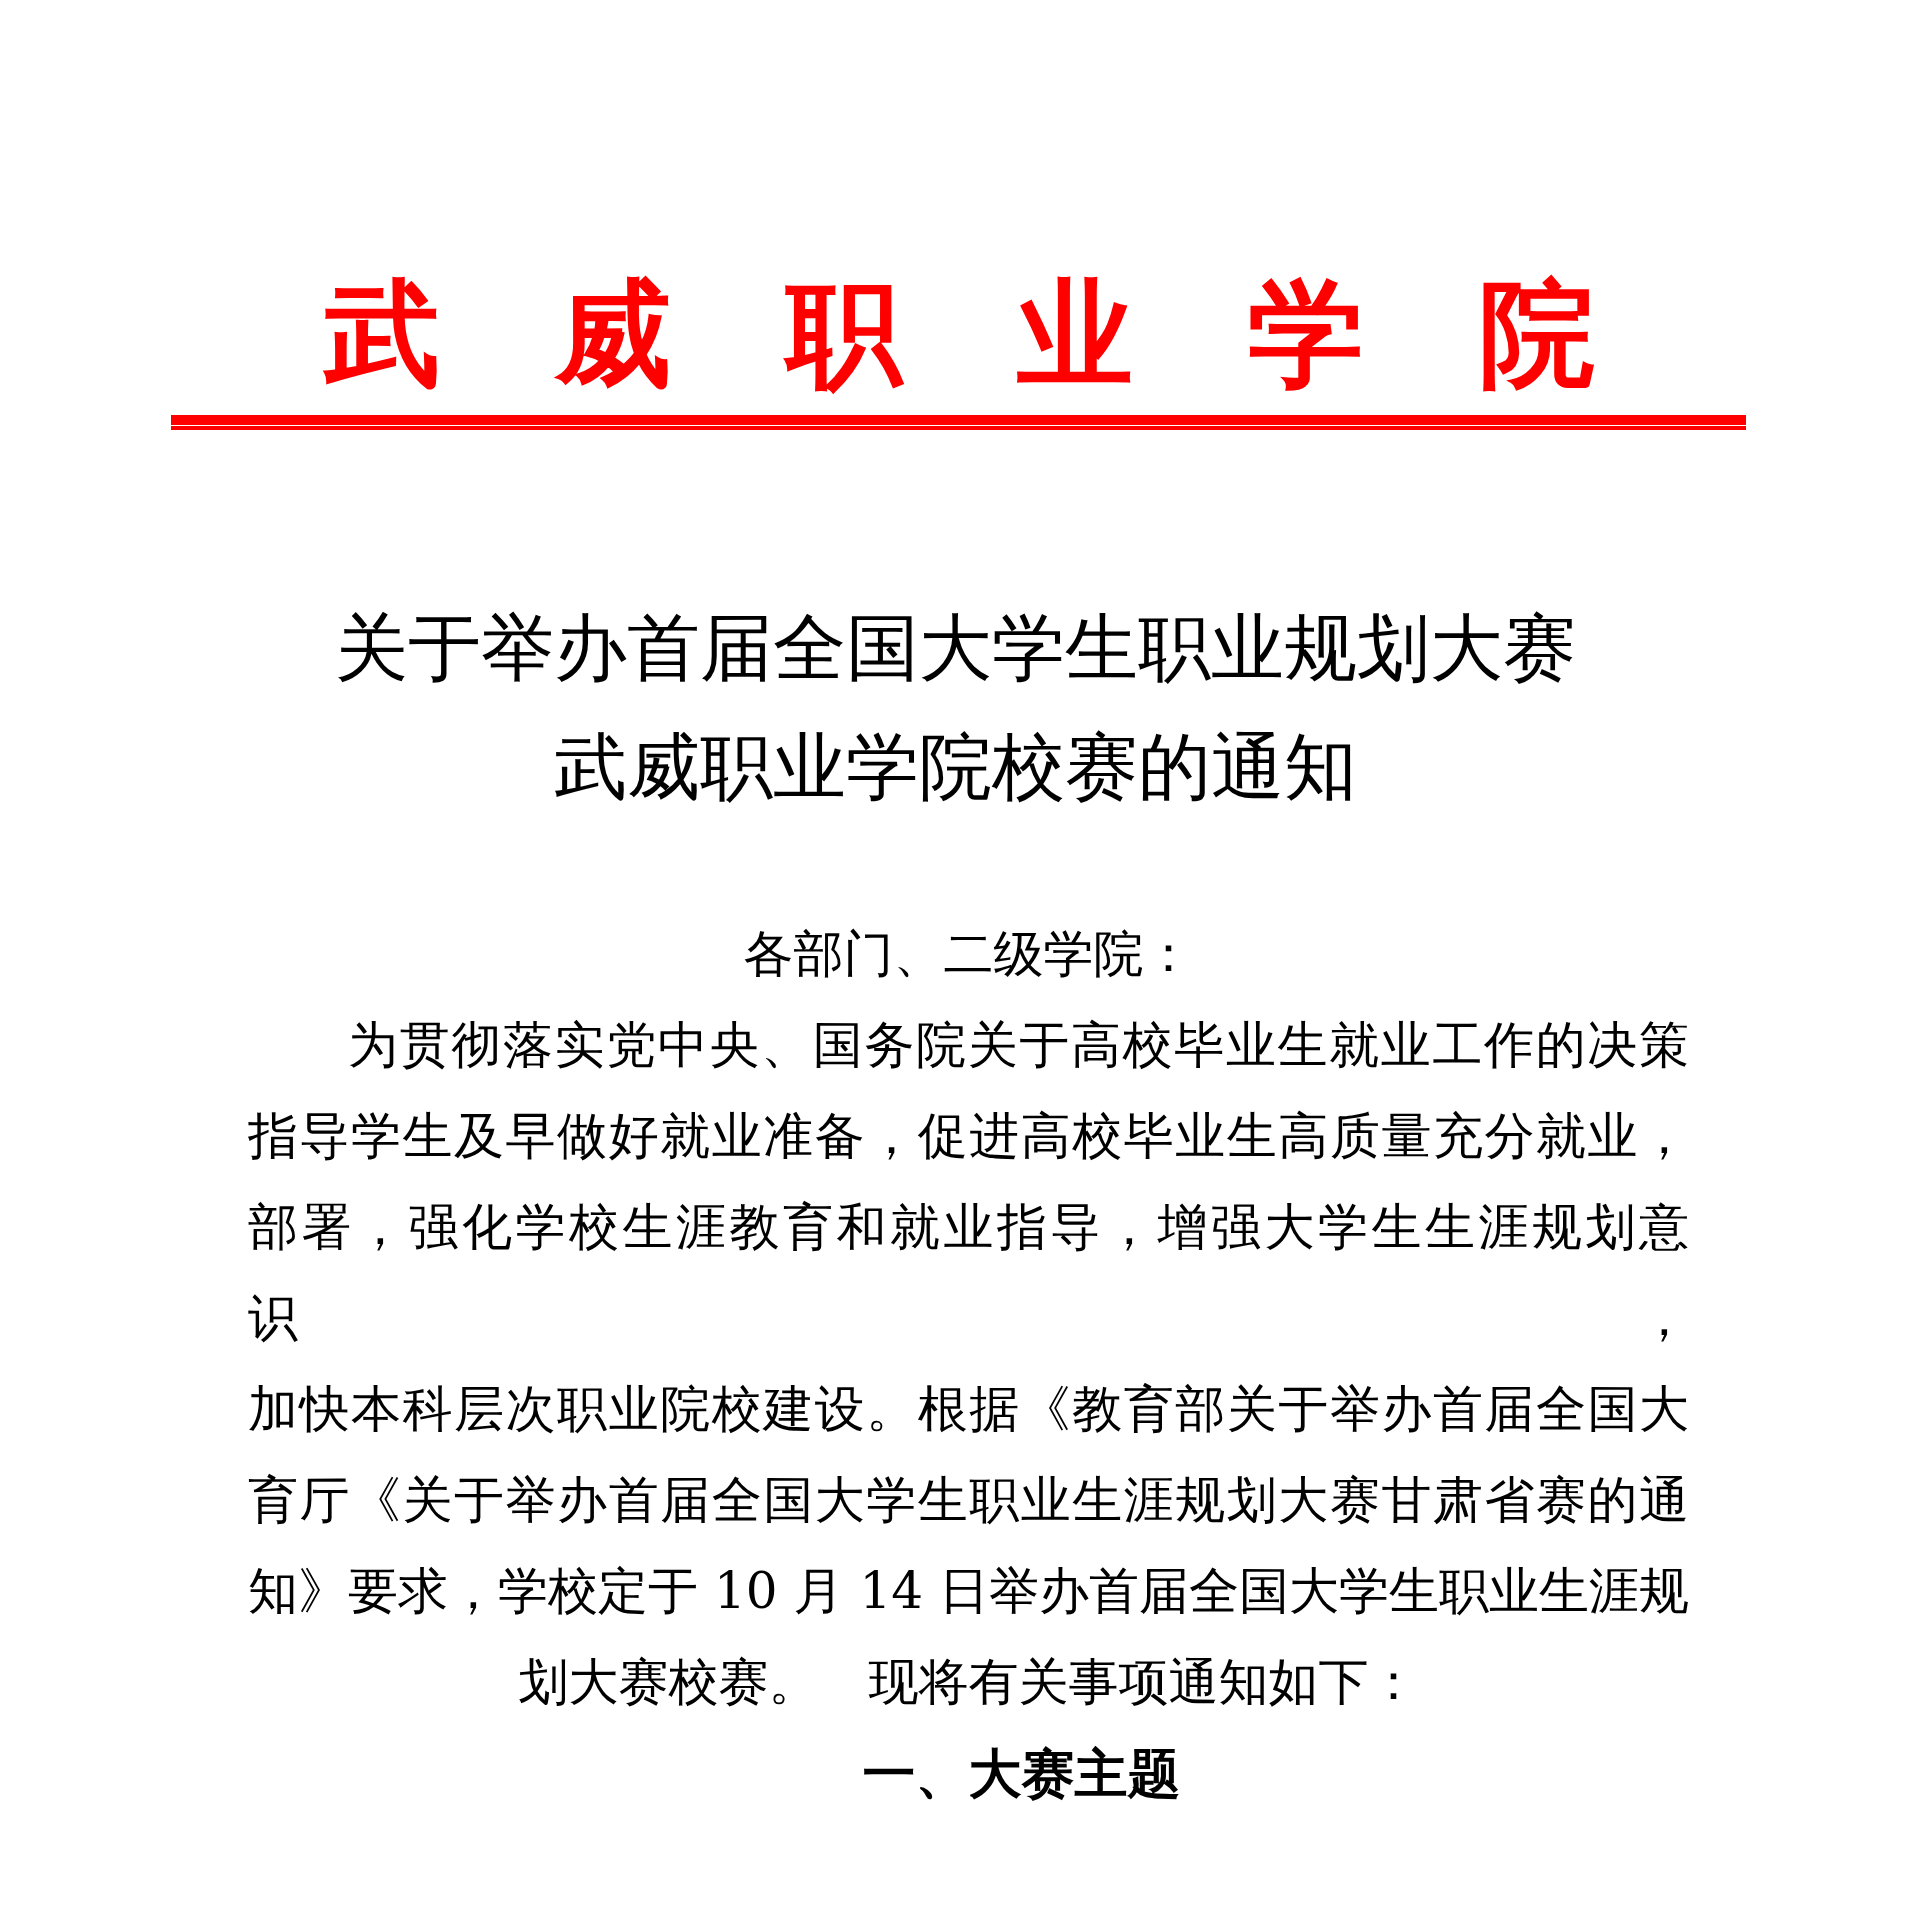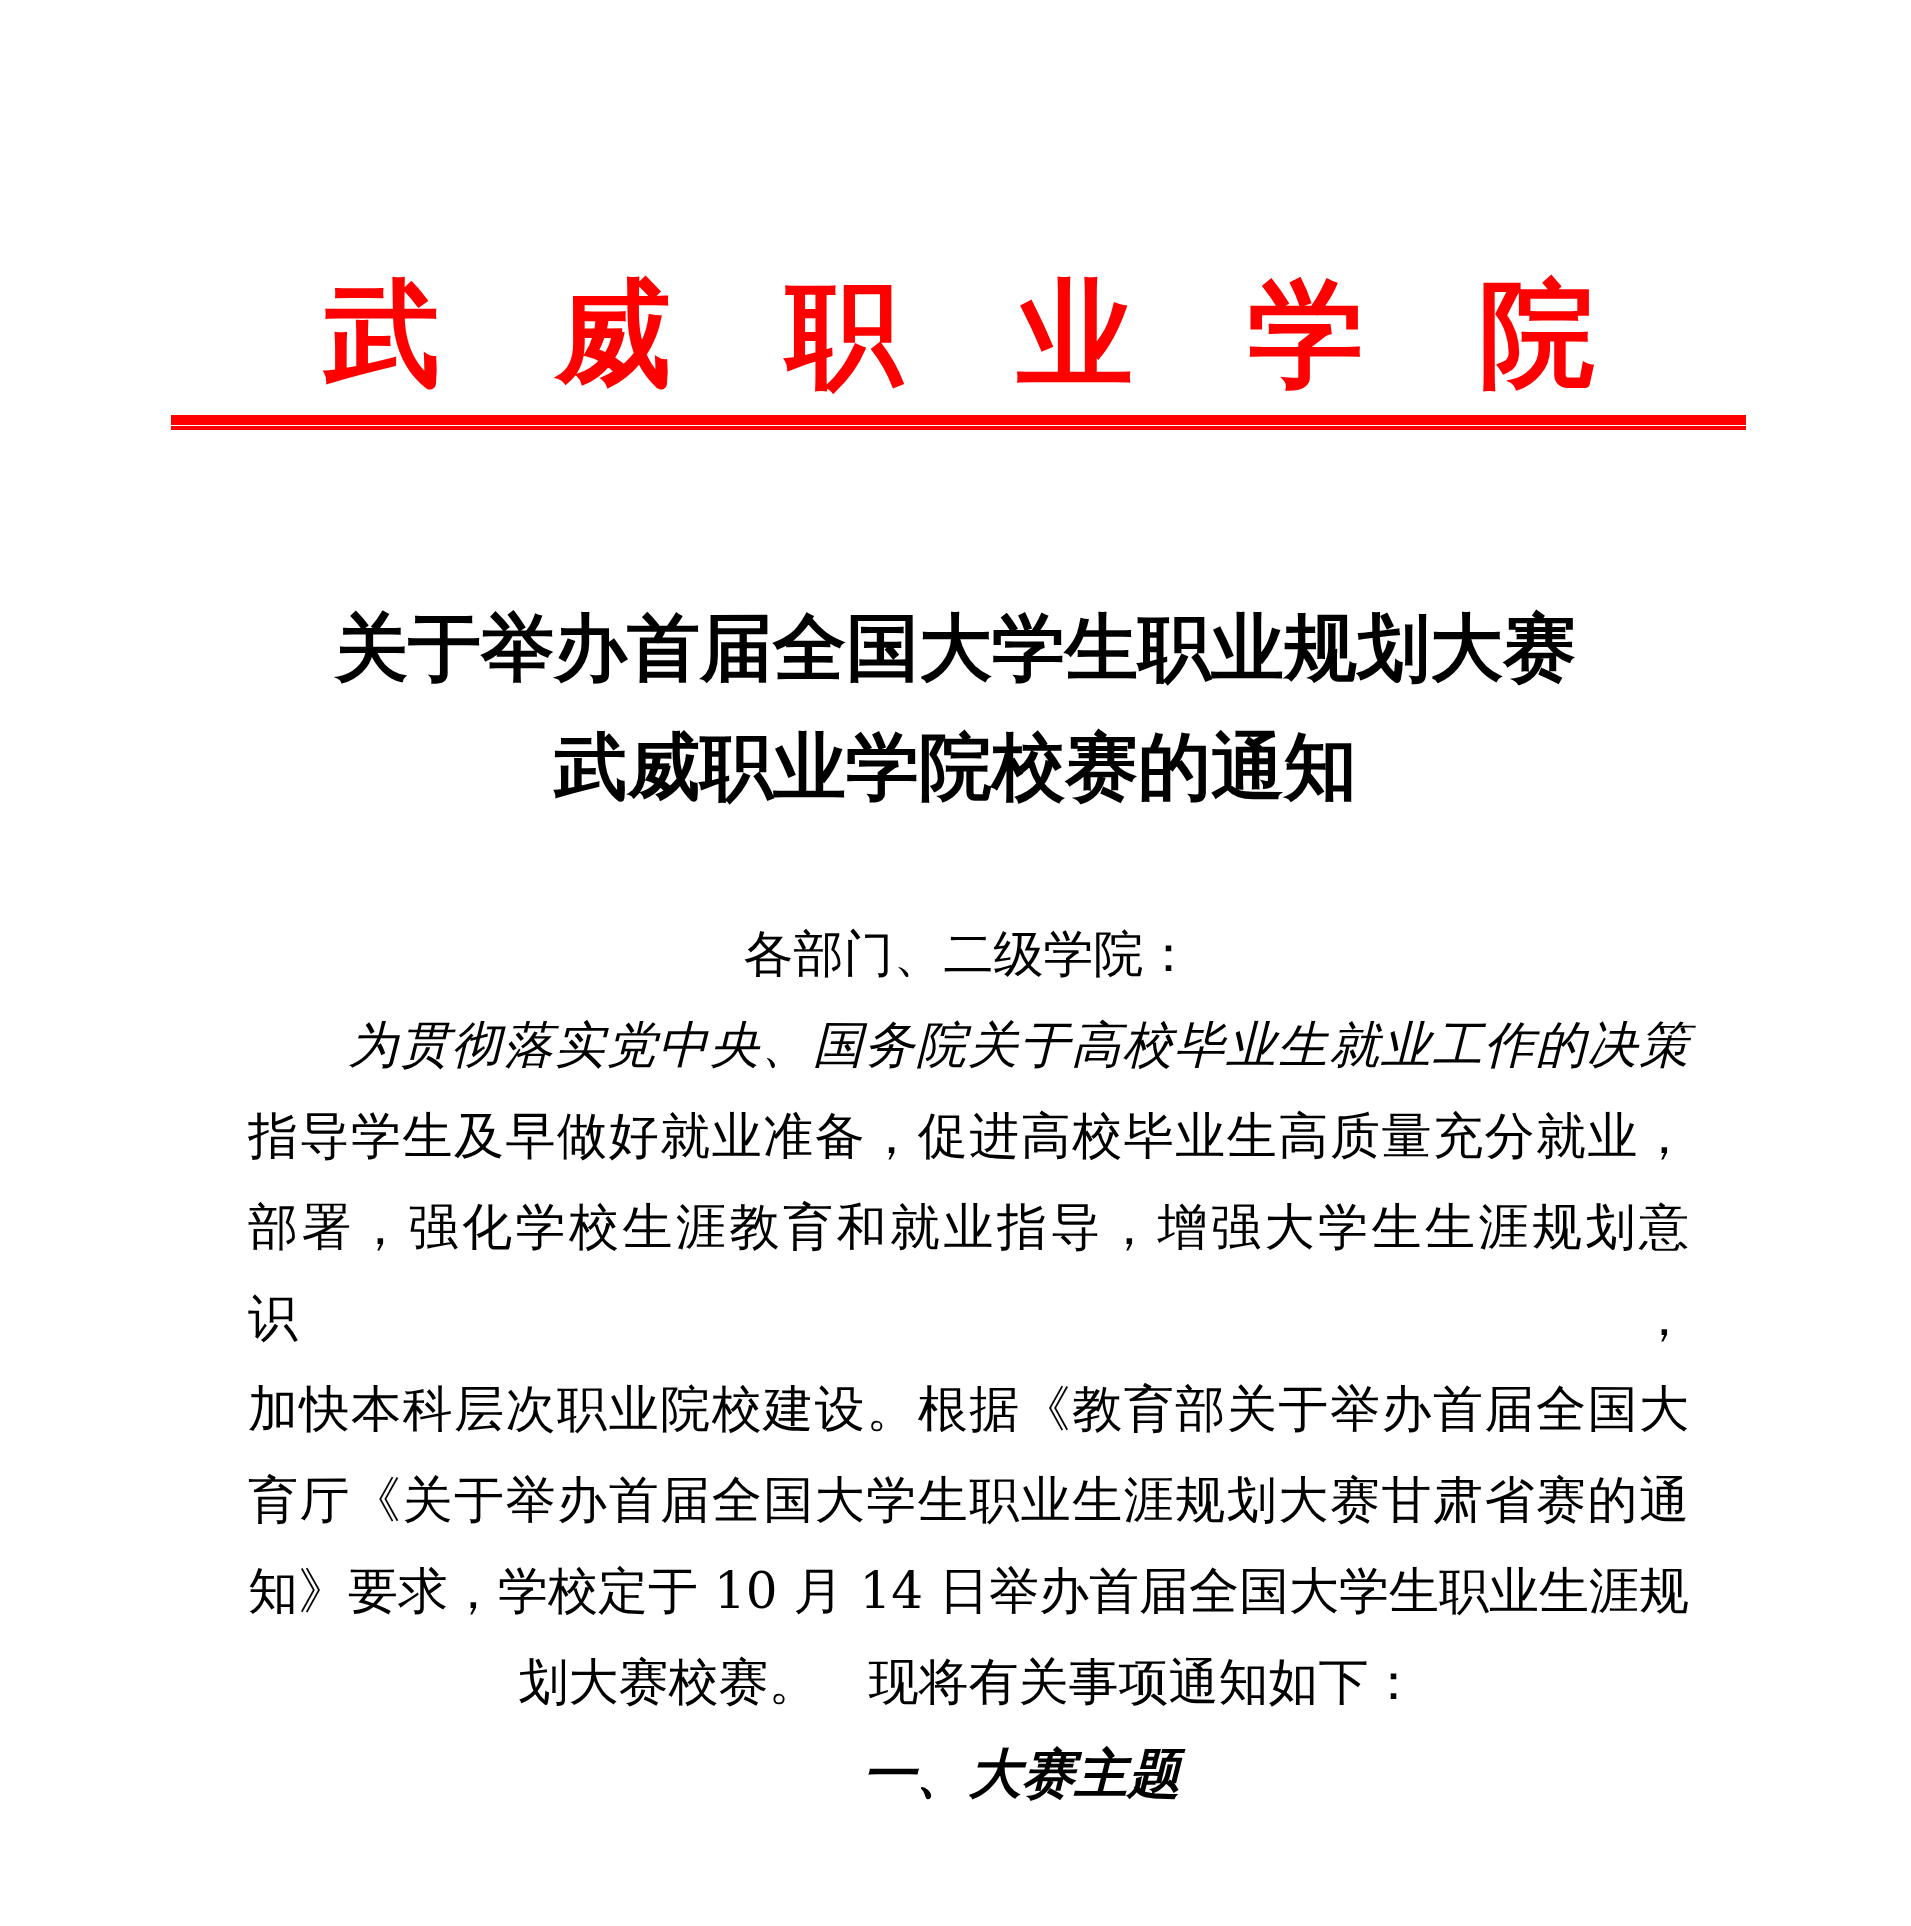--- a/index.html
+++ b/index.html
@@ -17,30 +17,30 @@
     color:#ff0000;font-weight:bold;
     font-size:116px;line-height:119px;
   }
   .rule{position:absolute;left:171px;width:1575px;background:#ff0000;}
   .rule.h-thick{top:415px;height:9.6px;}
   .rule.h-thin {top:426px;height:3.5px;}
   
   .title{
     position:absolute;top:588px;left:0;width:1911px;
     text-align:center;color:#000;
-    font-size:73px;line-height:119px;font-weight:bold;
+    font-size:73px;line-height:119px;font-weight:normal;
   }
   
   .bodytext{
     position:absolute;top:909px;left:248px;width:1441px;
     color:#000;font-size:50px;line-height:91px;
   }
   .line{width:1441px;text-align:center;}
   .jf{text-align:justify;text-align-last:justify;}
-  .ind{text-indent:2em;font-style:italic;}
+  .ind{text-indent:2em;}
   .hd{
     font-family:"DejaVu Sans","Liberation Sans",sans-serif;
     font-weight:bold;font-size:53px;
   }
   .b{font-weight:normal;}
 </style>
 </head>
 <body>
 
 <div class="page">

